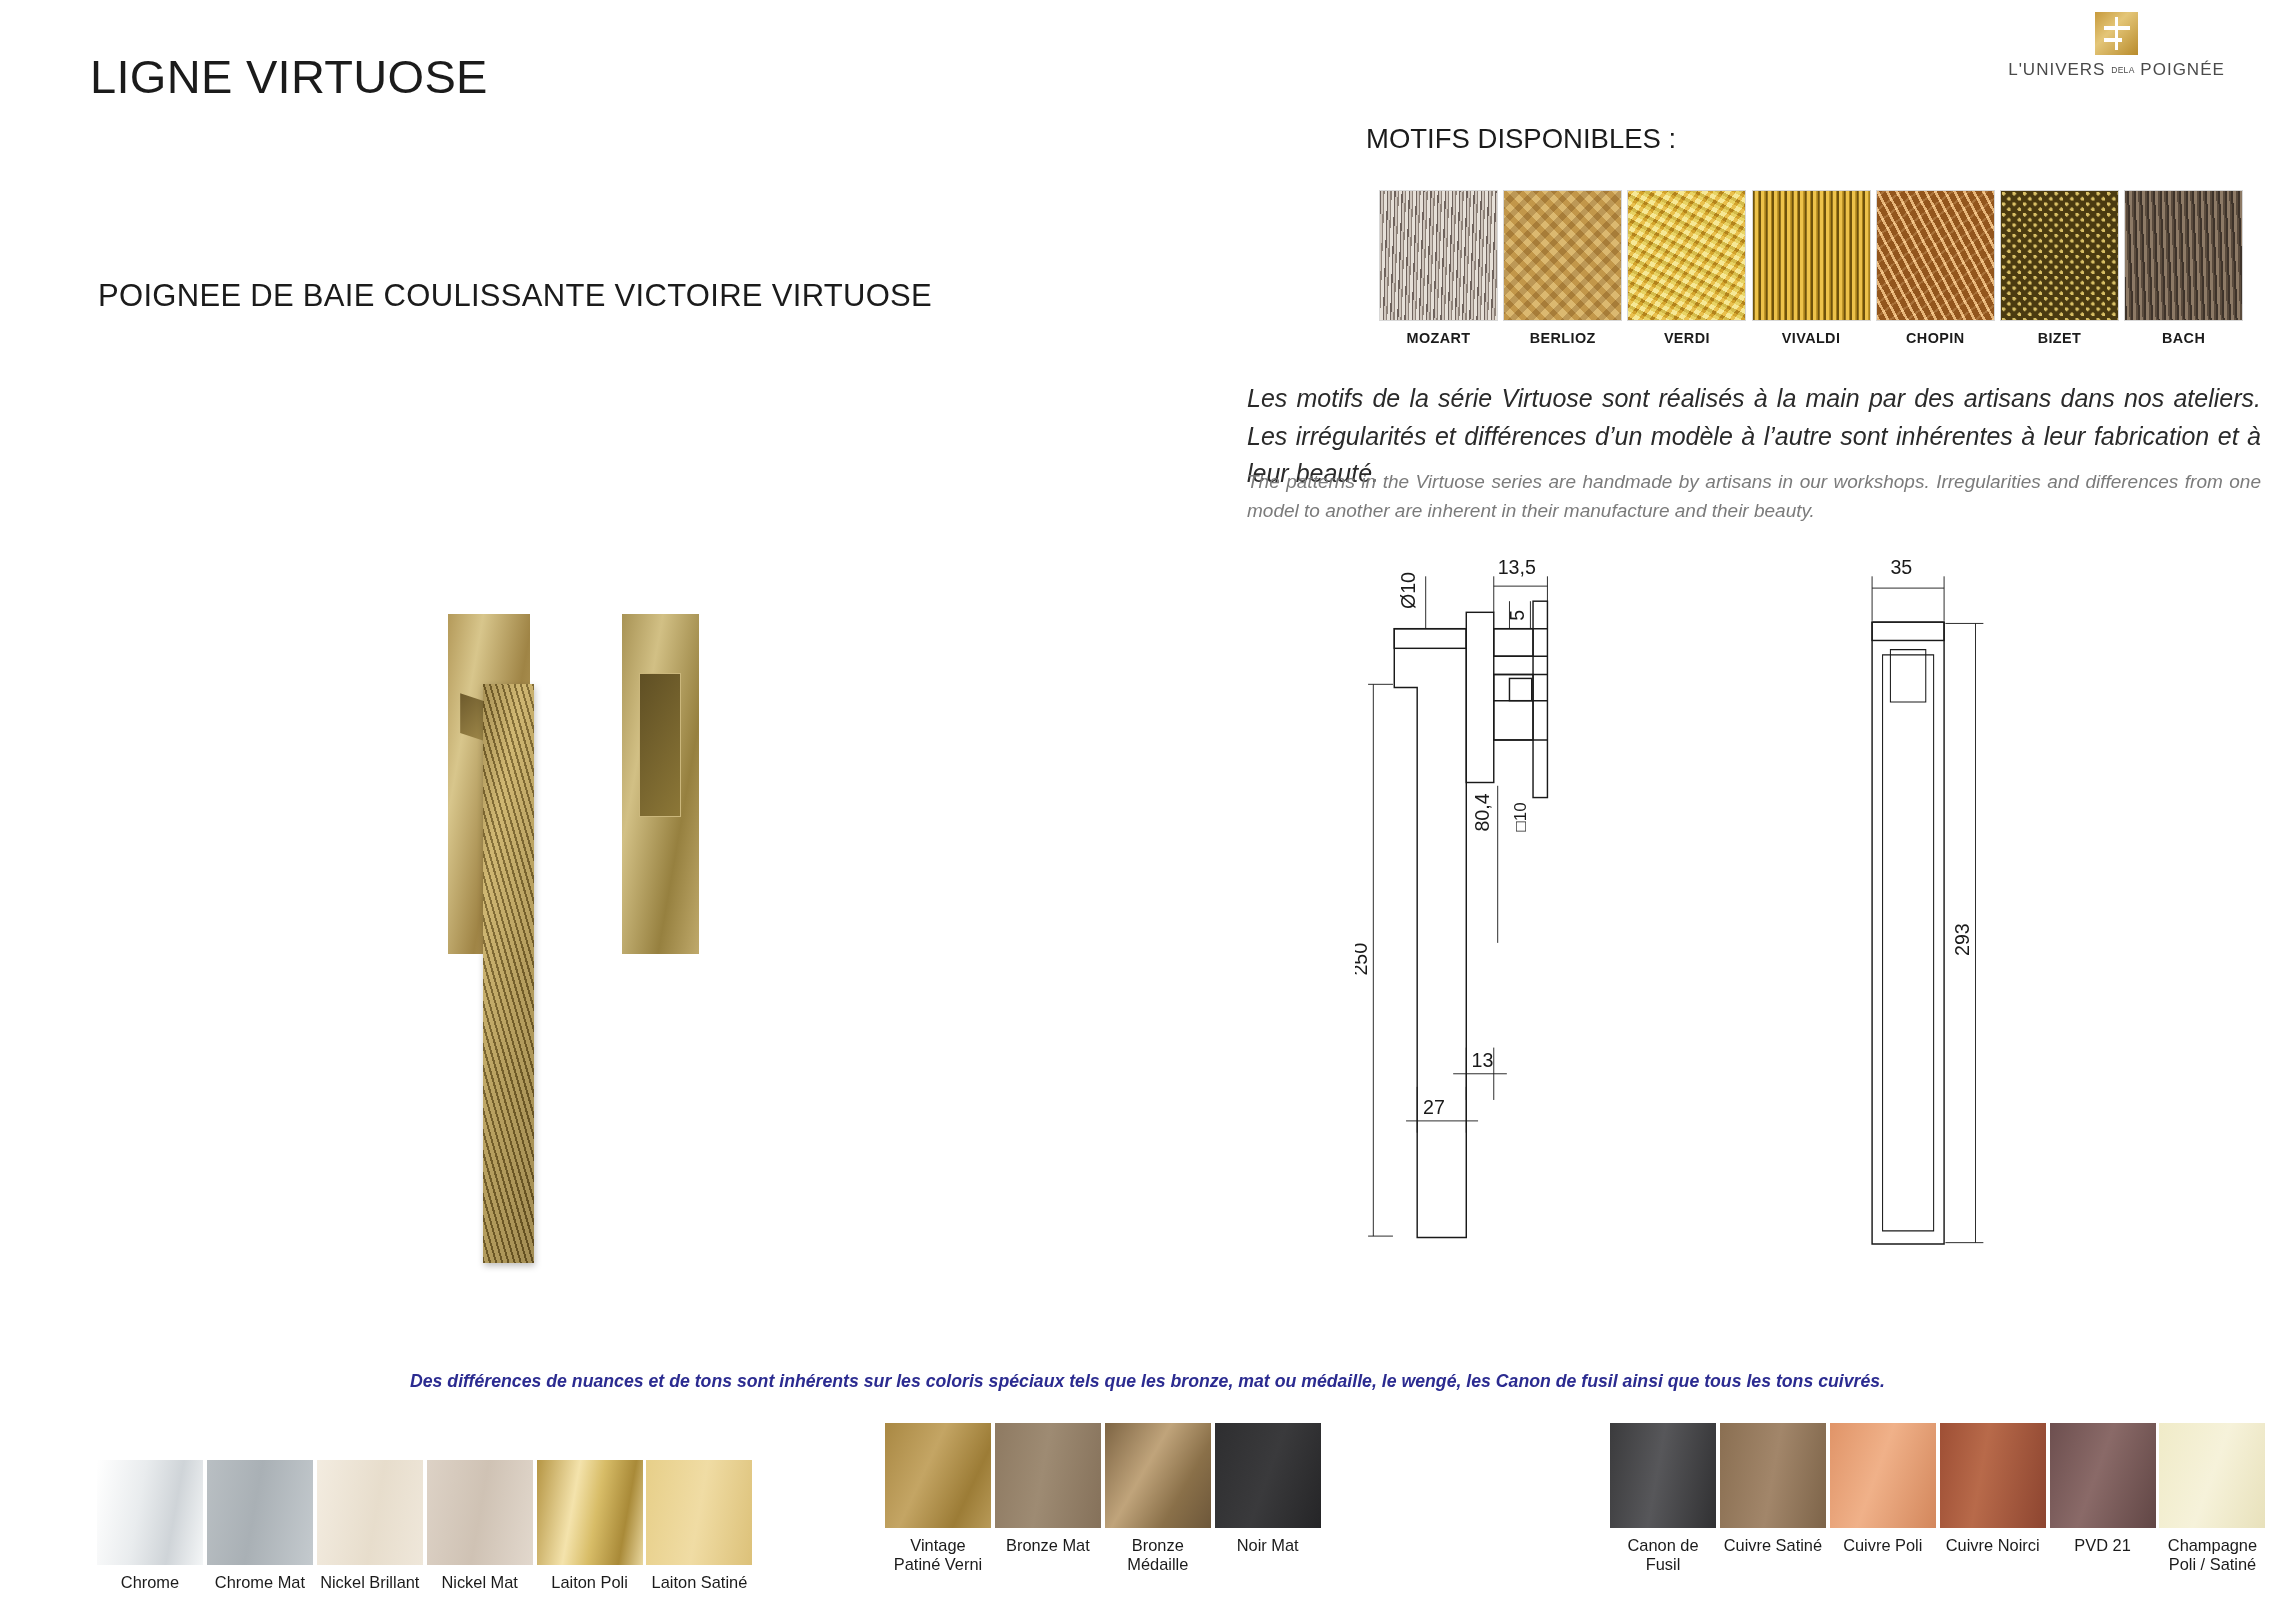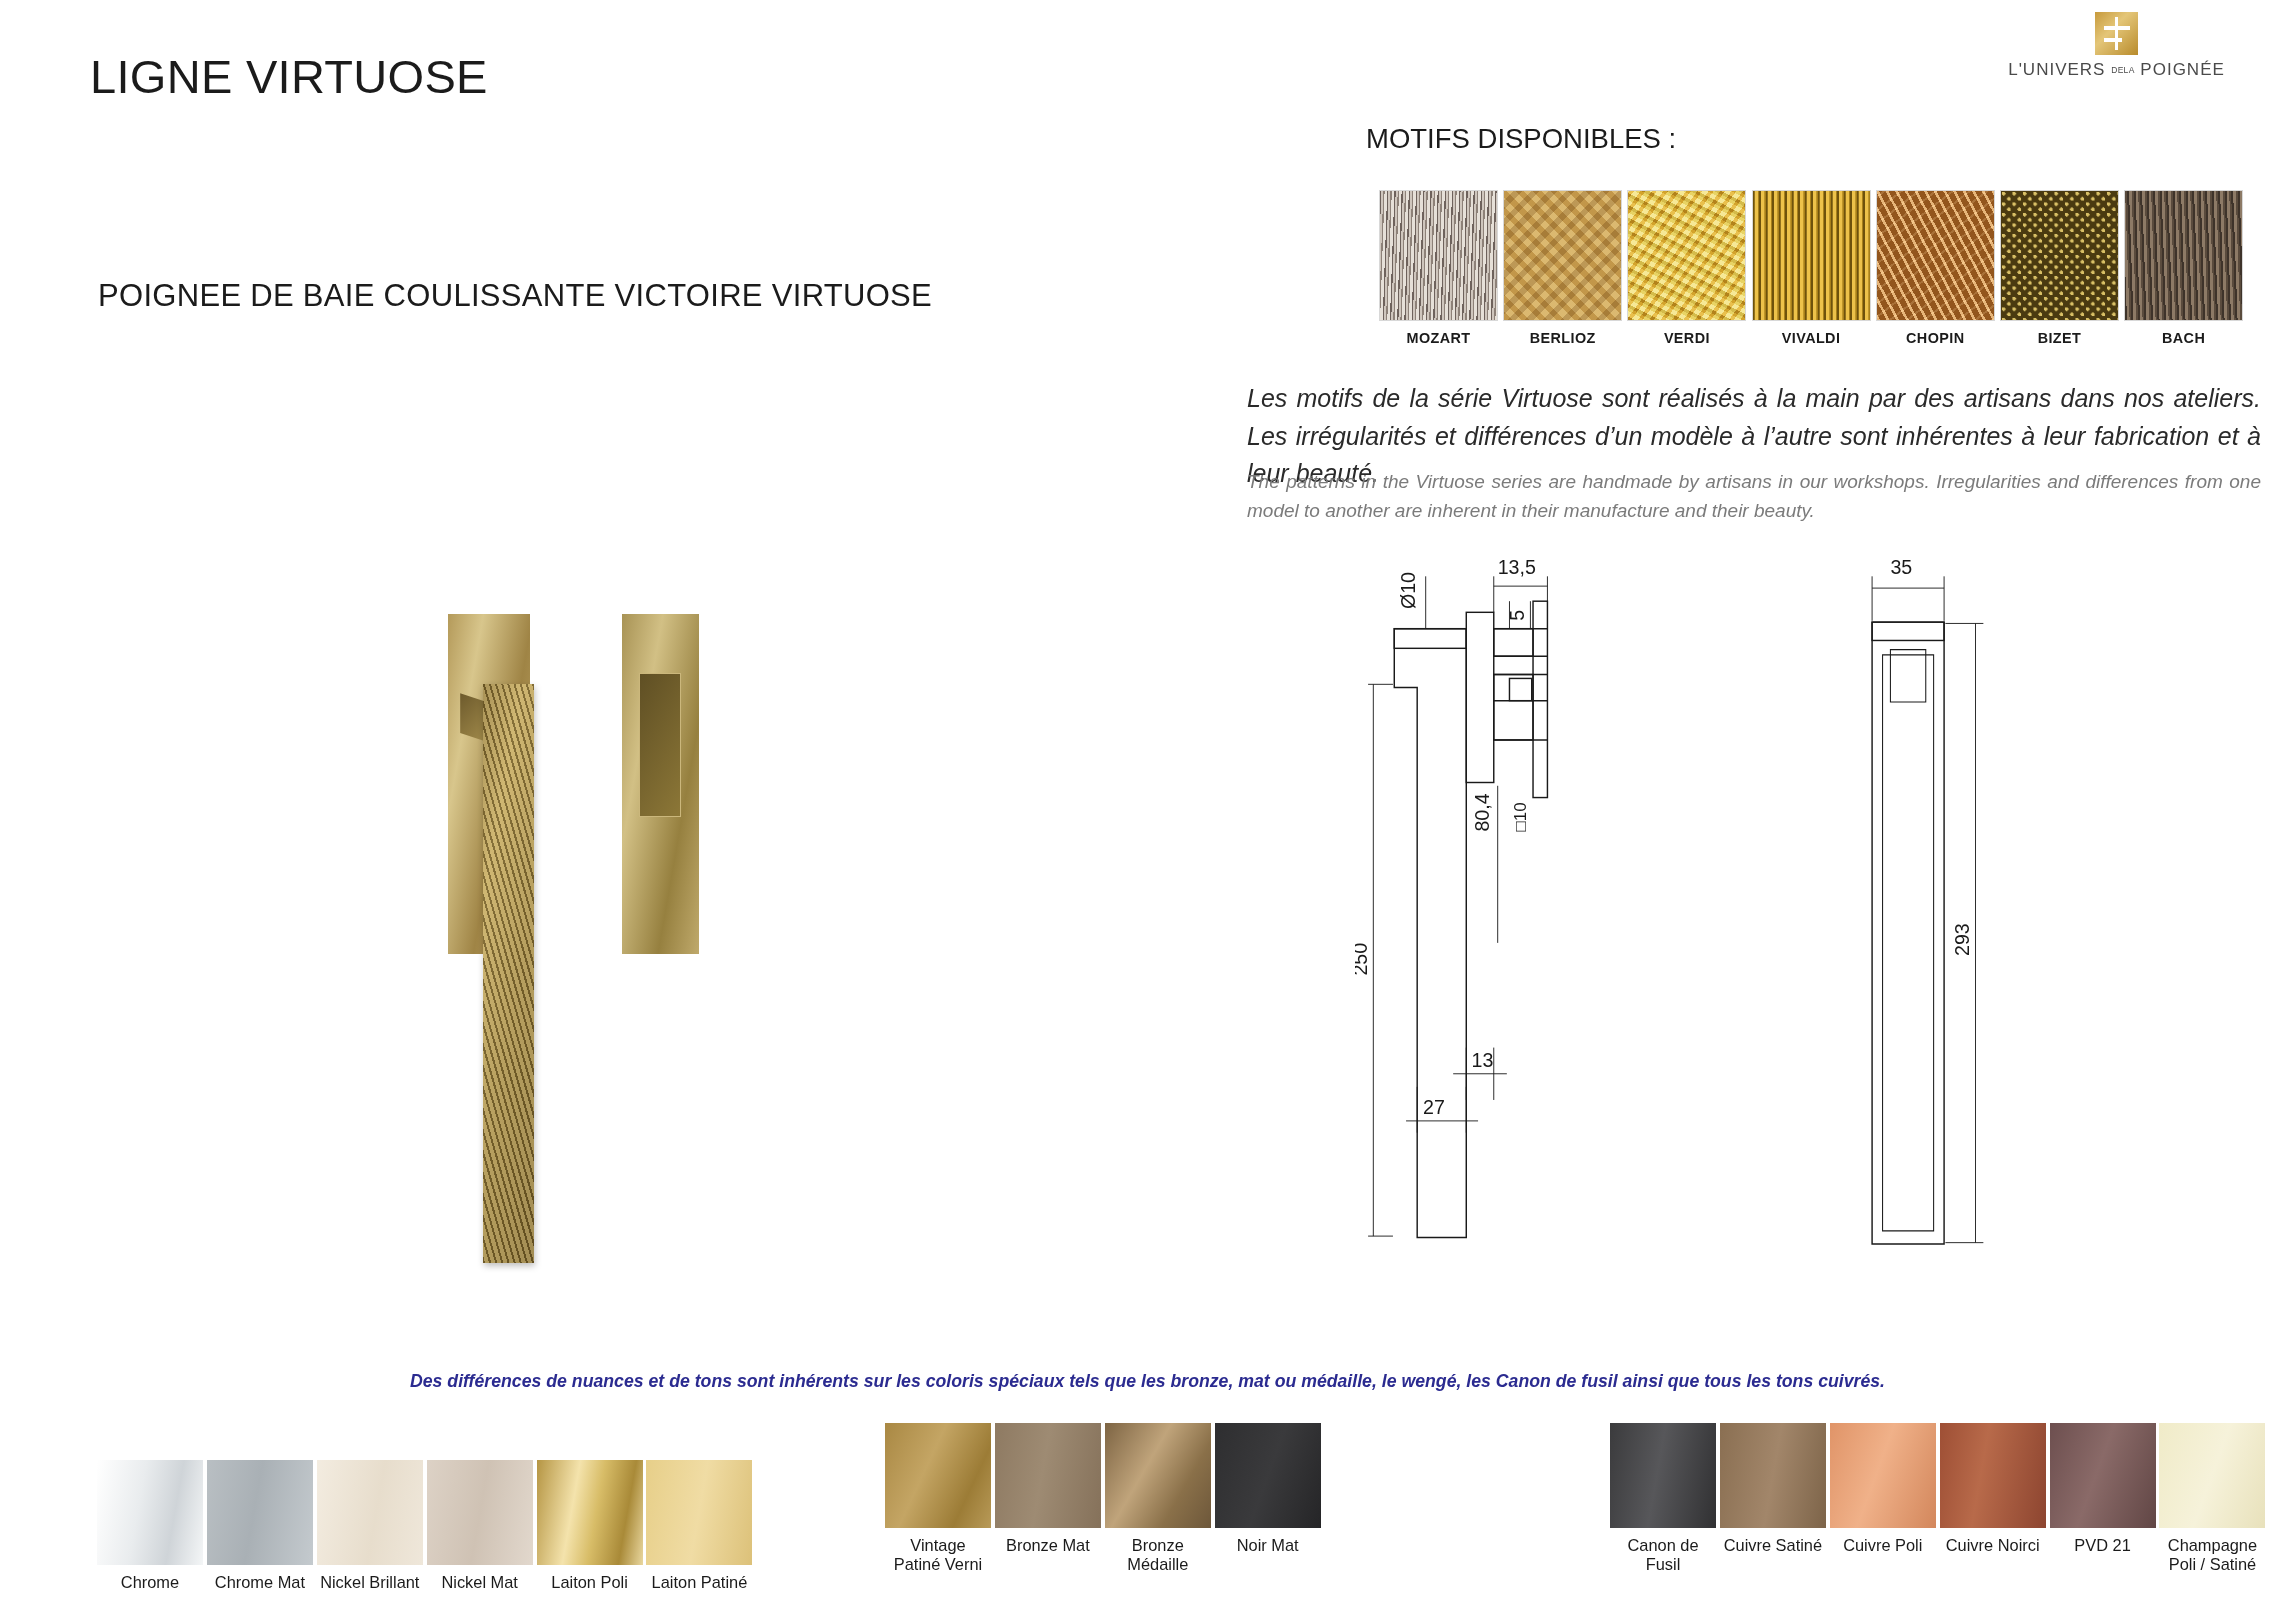--- a/index.html
+++ b/index.html
@@ -353,21 +353,21 @@
   <div class="fin">
     <div class="fsw c-nickel-mat"></div>
     <div class="flbl">Nickel Mat</div>
   </div>
   <div class="fin">
     <div class="fsw c-laiton-poli"></div>
     <div class="flbl">Laiton Poli</div>
   </div>
   <div class="fin">
     <div class="fsw c-laiton-satine"></div>
-    <div class="flbl">Laiton Patiné</div>
+    <div class="flbl">Laiton Satiné</div>
   </div>
 </div>
 
 <div class="fin-group" id="group-b">
   <div class="fin">
     <div class="fsw c-vintage"></div>
     <div class="flbl">Vintage Patiné Verni</div>
   </div>
   <div class="fin">
     <div class="fsw c-bronze-mat"></div>

